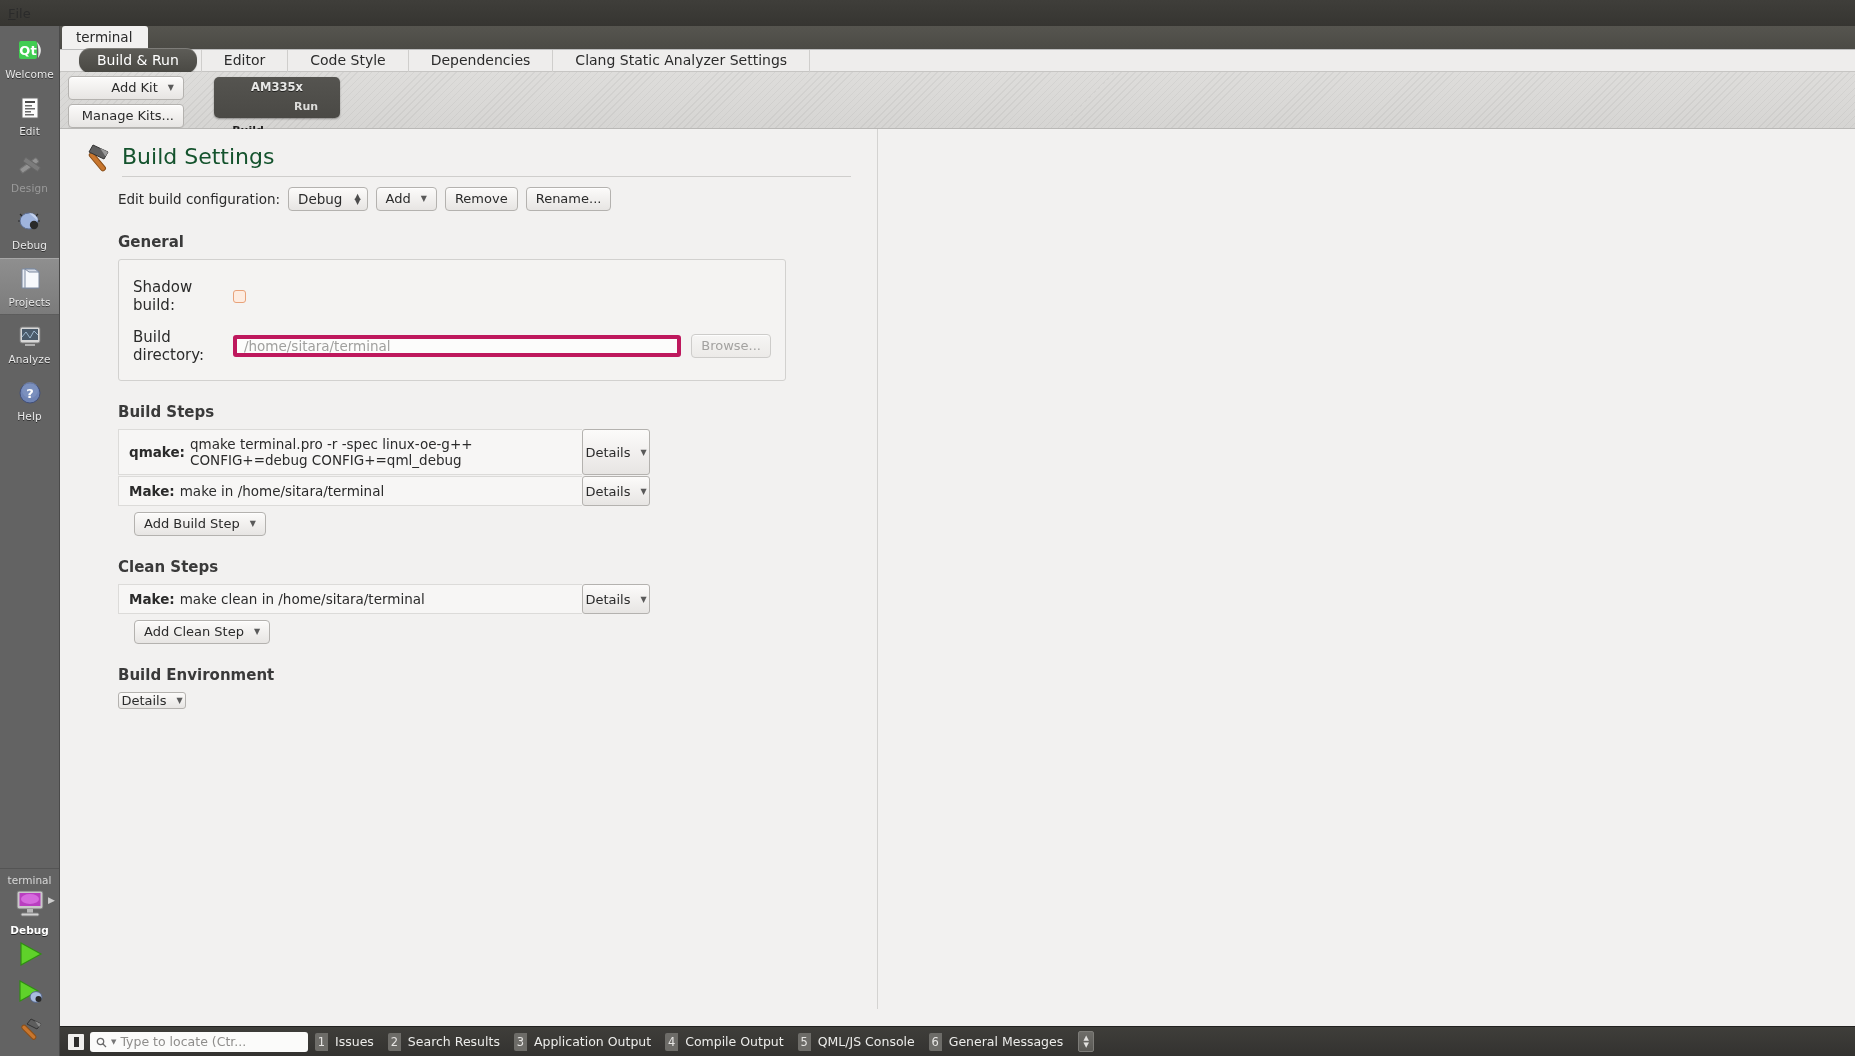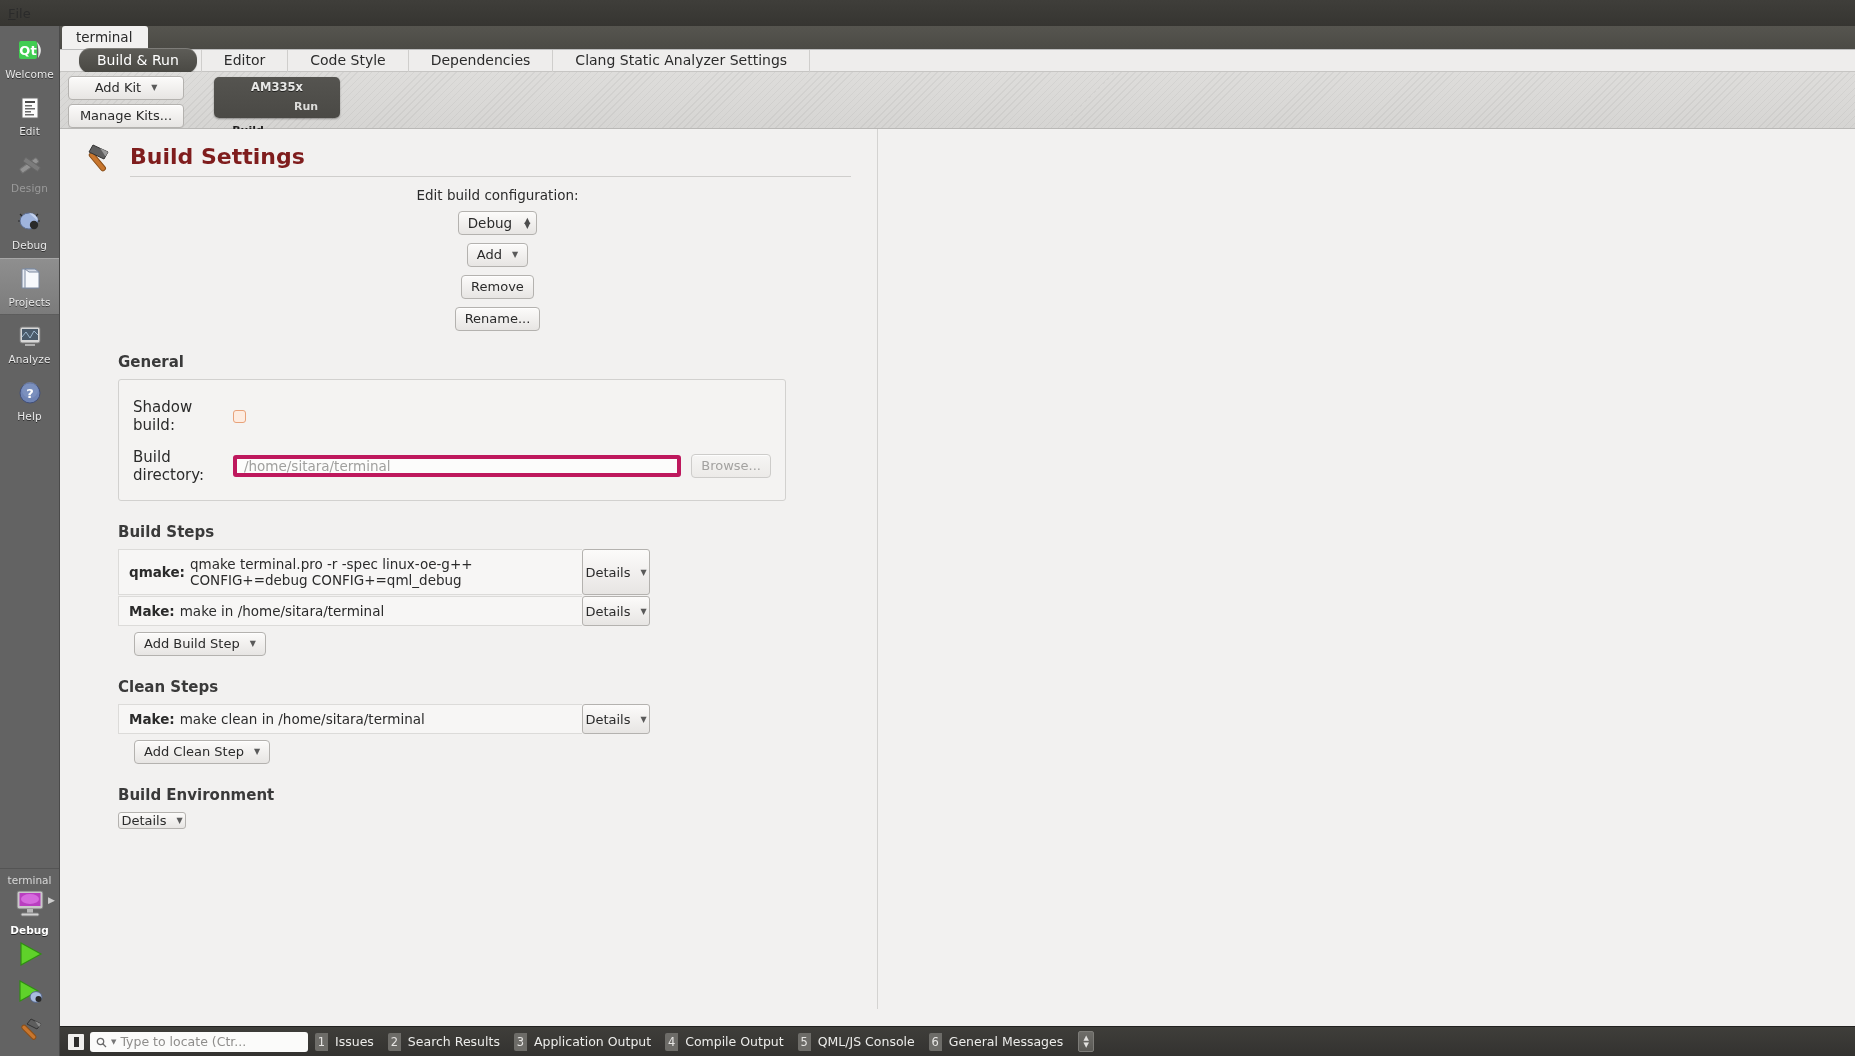--- a/index.html
+++ b/index.html
@@ -103,21 +103,21 @@
   }
   .kitbtns{display:flex;flex-direction:column;gap:4px;padding:4px 0 0 8px;}
   .btn{
     background:linear-gradient(#fcfbfa,#e7e5e3);
     border:1px solid #b4b2af;border-radius:4px;
     font-size:13px;color:#2b2b2b;padding:3px 9px;line-height:16px;
     display:inline-flex;align-items:center;cursor:default;white-space:nowrap;
     box-shadow:0 1px 0 rgba(255,255,255,.8) inset;
   }
   .btn .caret{margin-left:10px;font-size:8px;color:#5a5a5a;}
-  .btn.wide{min-width:96px;justify-content:center;}
+  .btn.wide{min-width:96px;justify-content:flex-end;}
 
   .kitcard{
     margin-left:30px;margin-top:5px;
     width:126px;height:41px;border-radius:5px;
     background:linear-gradient(#555450,#4a4945);
     box-shadow:0 1px 2px rgba(0,0,0,.35);
     position:relative;
   }
   .kitcard .kname{
     text-align:center;color:#e9e9e7;font-size:11.5px;font-weight:bold;
@@ -136,25 +136,25 @@
   }
   .pane-left{
     width:818px;box-sizing:border-box;background:#f2f1f0;
     border-right:1px solid #d4d3d1;padding:14px 0 0 0;position:relative;
   }
   .pane-right{flex:1;background:#f2f1f0;}
 
   .page-head{display:flex;align-items:center;padding:0 26px 0 18px;}
   .hammer{width:40px;height:34px;flex:0 0 40px;}
   .page-title{
-    font-size:22px;font-weight:bold;color:#7f1d1d;margin-left:12px;
+    font-size:22px;font-weight:normal;color:#14532d;margin-left:4px;
     flex:1;border-bottom:1px solid #cfcecc;padding-bottom:6px;line-height:26px;
   }
 
-  .row{display:flex;align-items:center;gap:8px;padding:10px 0 0 58px;flex-direction:column;}
+  .row{display:flex;align-items:center;gap:8px;padding:10px 0 0 58px;}
   .rowlabel{font-size:13.5px;color:#2b2b2b;}
 
   .combo{
     background:linear-gradient(#fcfbfa,#e7e5e3);
     border:1px solid #b4b2af;border-radius:4px;
     font-size:13.5px;padding:3px 6px 3px 9px;min-width:60px;
     display:flex;align-items:center;justify-content:space-between;cursor:default;
   }
   .spin{display:flex;flex-direction:column;line-height:5px;margin-left:12px;color:#4d4d4d;font-size:8px;}
 

